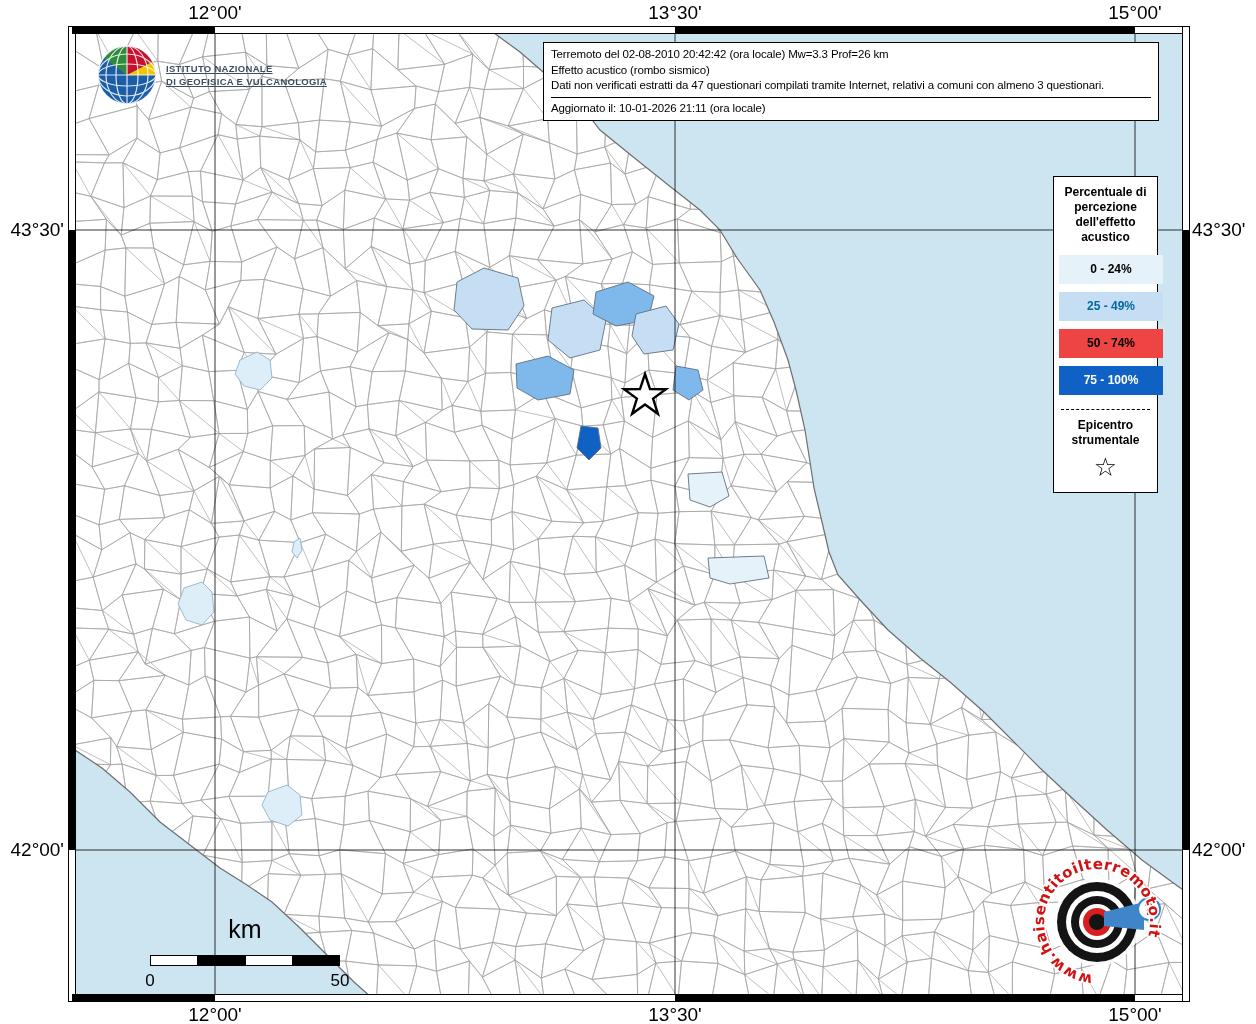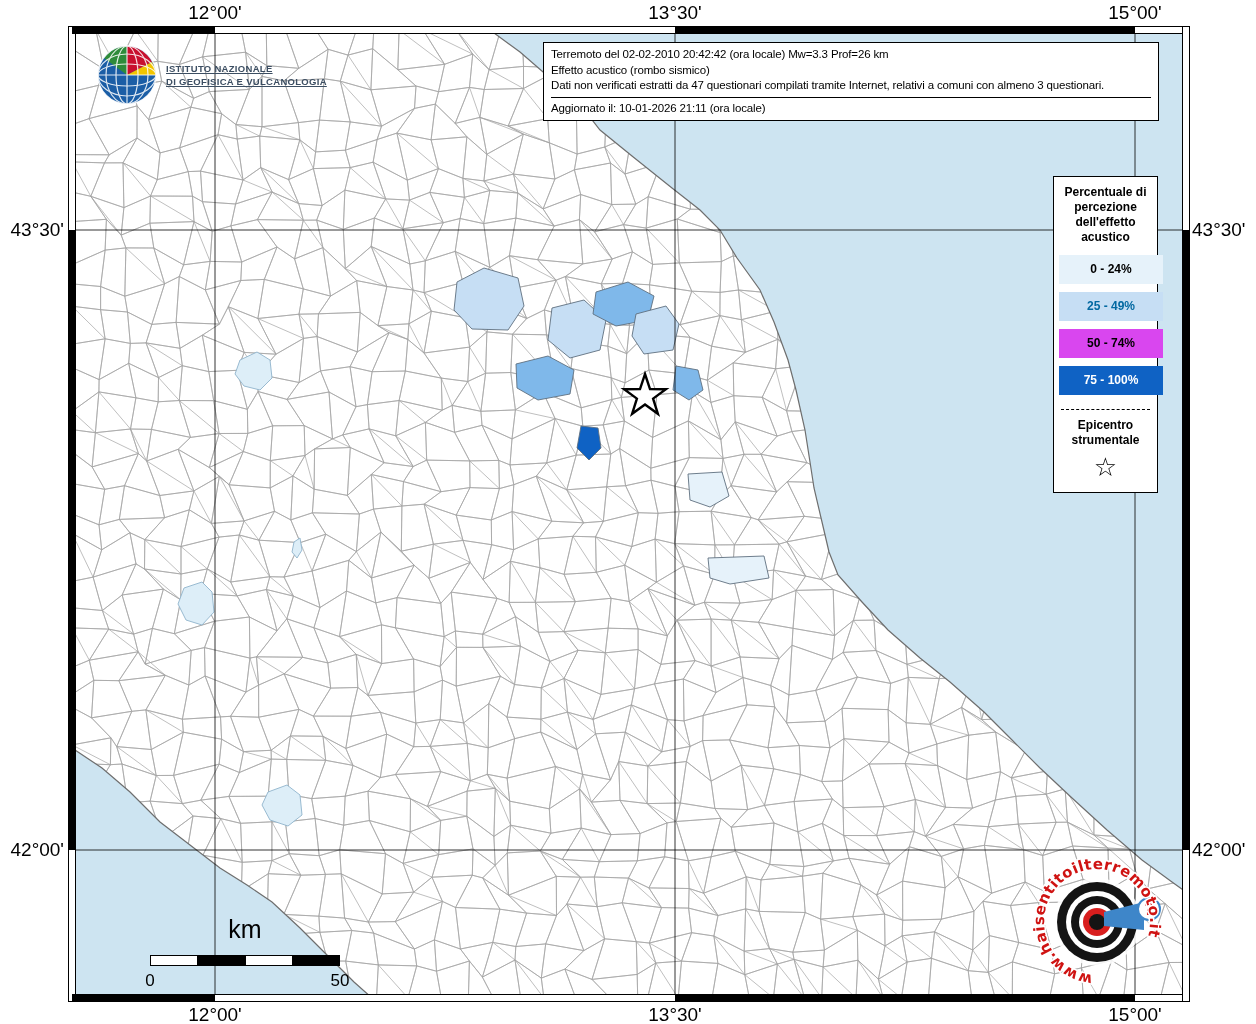--- a/index.html
+++ b/index.html
@@ -98,21 +98,21 @@
 <div class="coord center" style="left:1095px;top:2px;width:80px;">15°00'</div>
 <div class="coord center" style="left:175px;top:1004px;width:80px;">12°00'</div>
 <div class="coord center" style="left:635px;top:1004px;width:80px;">13°30'</div>
 <div class="coord center" style="left:1095px;top:1004px;width:80px;">15°00'</div>
 <div class="coord right" style="left:0;top:219px;width:64px;">43°30'</div>
 <div class="coord right" style="left:0;top:839px;width:64px;">42°00'</div>
 <div class="coord" style="left:1192px;top:219px;width:64px;">43°30'</div>
 <div class="coord" style="left:1192px;top:839px;width:64px;">42°00'</div>
 
 <div id="info-box">
-  <div class="info-line">Terremoto del 02-02-2010 20:42:42 (ora locale) Mw=3.3 Prof=26 km</div>
+  <div class="info-line">Terremoto del 02-08-2010 20:42:42 (ora locale) Mw=3.3 Prof=26 km</div>
   <div class="info-line">Effetto acustico (rombo sismico)</div>
   <div class="info-line">Dati non verificati estratti da 47 questionari compilati tramite Internet, relativi a comuni con almeno 3 questionari.</div>
   <div class="info-line">Aggiornato il: 10-01-2026 21:11 (ora locale)</div>
 </div>
 
 <div id="ingv">
   <svg width="62" height="62" viewBox="0 0 62 62">
     <circle cx="31" cy="31" r="29" fill="#1b5ea6"></circle>
     <path d="M31,31 L31,2 A29,29 0 0 1 56,18 Z" fill="#c8102e"></path>
     <path d="M31,31 L8,14 A29,29 0 0 1 31,2 Z" fill="#2e8b3a"></path>
@@ -130,21 +130,21 @@
   <div class="ingv-text">
     <div>ISTITUTO NAZIONALE</div>
     <div>DI GEOFISICA E VULCANOLOGIA</div>
   </div>
 </div>
 
 <div id="legend">
   <div class="legend-title">Percentuale di percezione dell'effetto acustico</div>
   <div class="swatch" style="background: rgb(230, 242, 250); color: rgb(0, 0, 0);">0 - 24%</div>
   <div class="swatch" style="background: rgb(198, 222, 244); color: #0369a1;">25 - 49%</div>
-  <div class="swatch" style="background: #d946ef; color: rgb(0, 0, 0);">50 - 74%</div>
+  <div class="swatch" style="background: #ef4444; color: rgb(0, 0, 0);">50 - 74%</div>
   <div class="swatch" style="background: rgb(15, 98, 196); color: rgb(255, 255, 255);">75 - 100%</div>
   <div class="legend-sep"></div>
   <div class="legend-epi">Epicentro strumentale</div>
   <div class="legend-star">☆</div>
 </div>
 
 <div id="scalebar">
   <div class="sb-unit">km</div>
   <div class="sb-bar">
     <div class="sb-seg w"></div>

